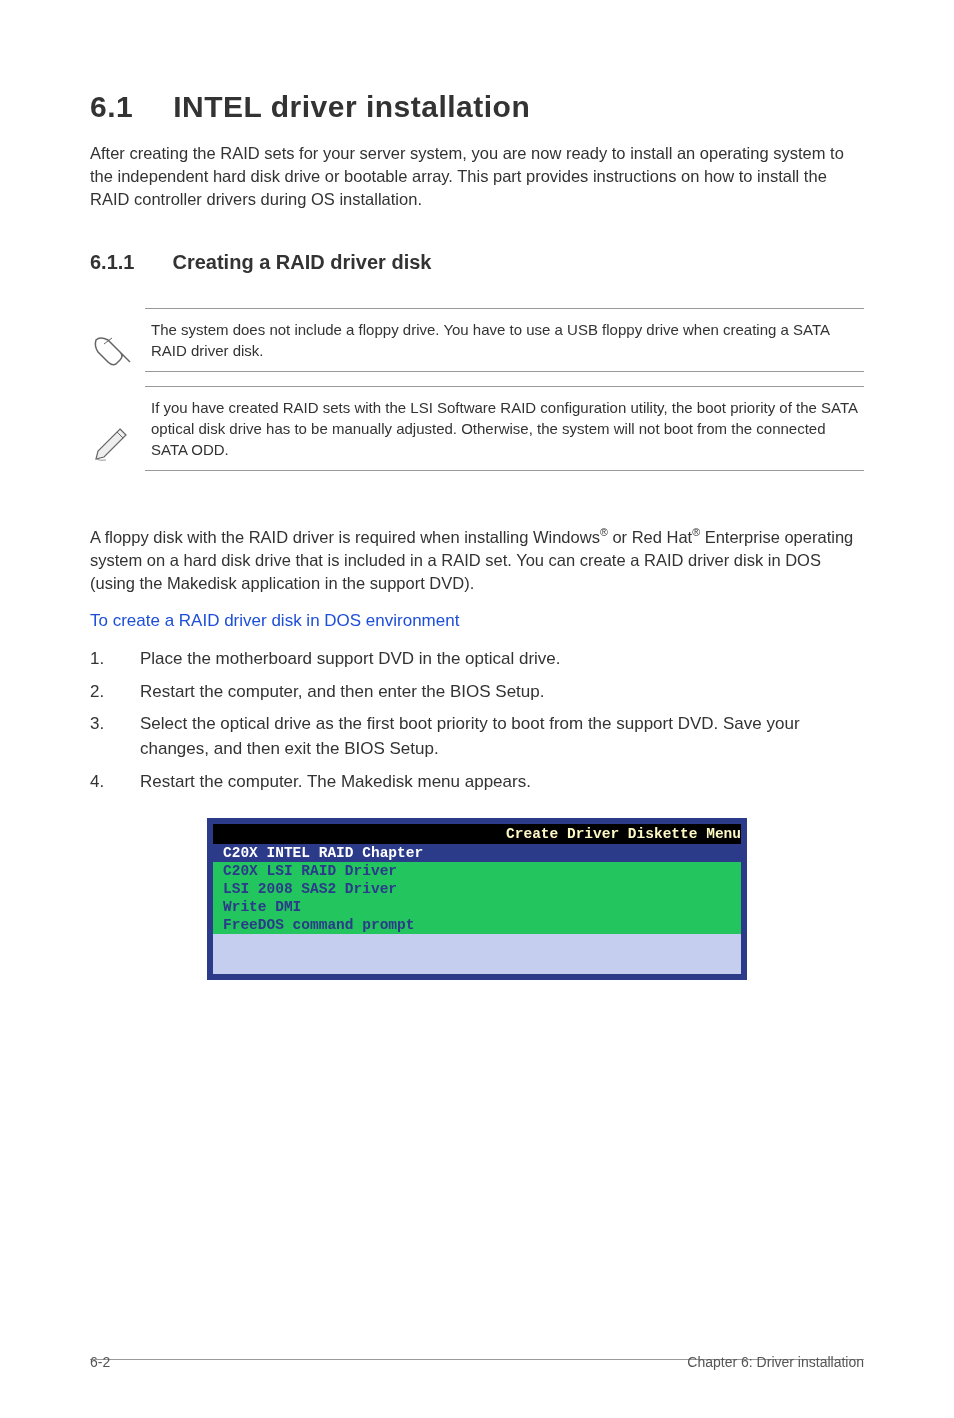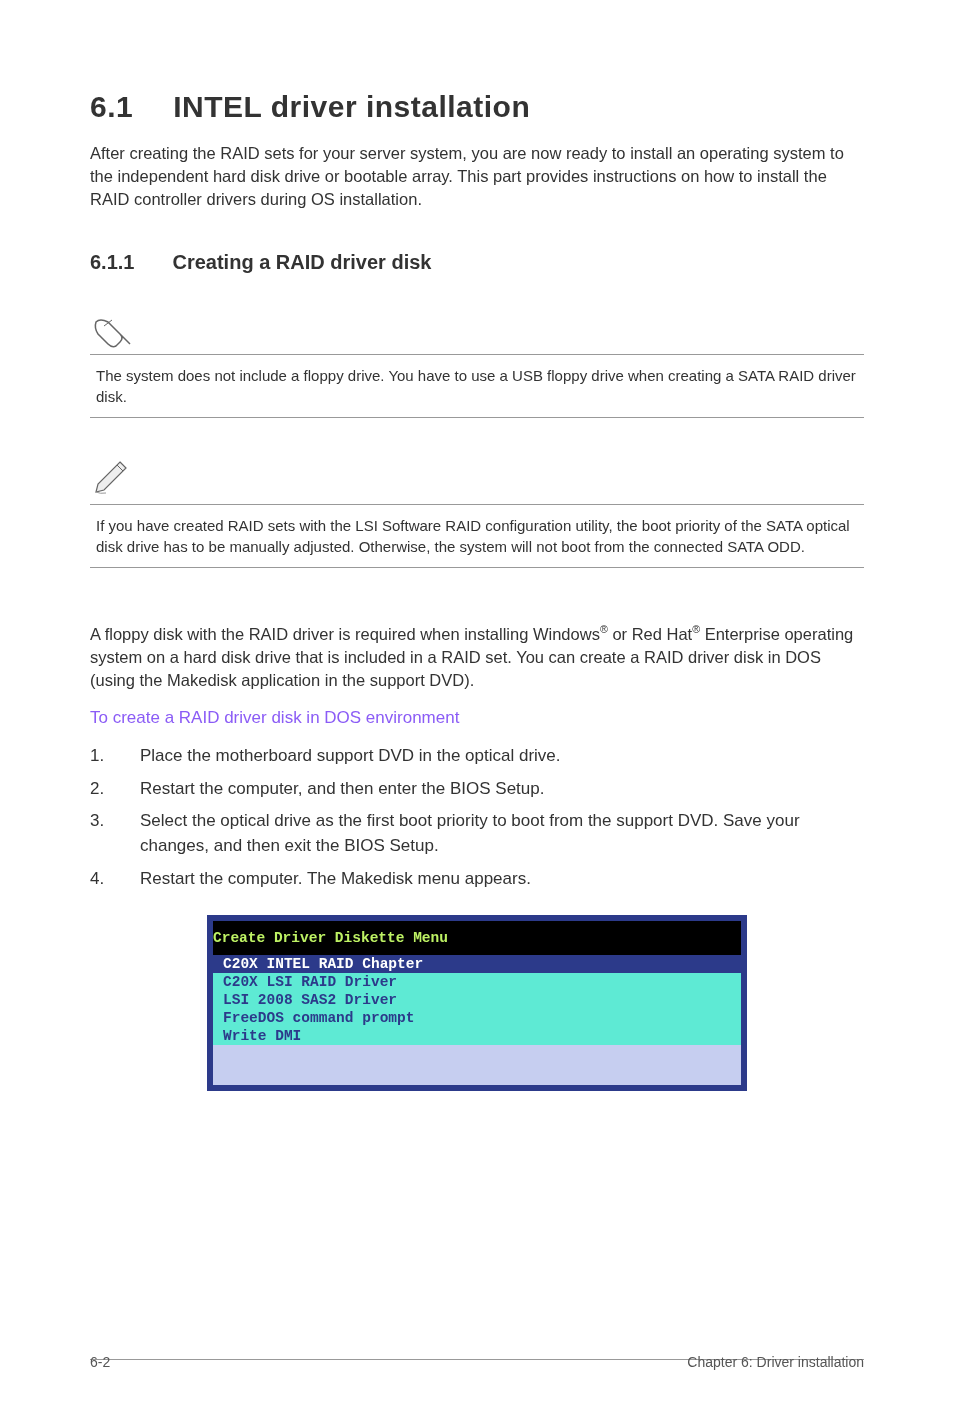--- a/index.html
+++ b/index.html
@@ -37,23 +37,22 @@
       font-size: 20px;
       font-weight: bold;
       margin-bottom: 34px;
       color: #333;
     }
     .sub-heading .num {
       margin-right: 38px;
     }
     .note-block {
       display: flex;
-      align-items: flex-start;
-      margin-bottom: 30px;
-      flex-direction: column;
+      align-items: flex-end;
+      margin-bottom: 14px;
     }
     .note-icon {
       width: 55px;
       flex-shrink: 0;
       padding-top: 8px;
     }
     .note-content {
       flex: 1;
       border-top: 1px solid #999;
       border-bottom: 1px solid #999;
@@ -65,21 +64,21 @@
     .body-para {
       font-size: 16.5px;
       line-height: 1.4;
       margin-top: 54px;
       margin-bottom: 16px;
       color: #333;
     }
     .to-create {
       font-size: 17px;
       margin-bottom: 16px;
-      color: #8b5cf6;
+      color: #1d4ed8;
     }
     .num-list {
       list-style: none;
       margin-bottom: 24px;
     }
     .num-list li {
       display: flex;
       font-size: 17px;
       line-height: 1.45;
       margin-bottom: 8px;
@@ -94,33 +93,33 @@
       margin: 6px auto 0 auto;
       background: #2c3a8a;
       padding: 6px;
     }
     .screenshot-inner {
       background: #c6cef0;
       padding: 0;
     }
     .screenshot-title {
       background: #000000;
-      color: #bef264;
+      color: #fef9c3;
       font-family: "Courier New", monospace;
       font-weight: bold;
       font-size: 14.5px;
-      padding: 9px 0;
-      text-align: left;
+      padding: 2px 0;
+      text-align: right;
     }
     .screenshot-row {
       font-family: "Courier New", monospace;
       font-weight: bold;
       font-size: 14.5px;
       padding: 1px 10px;
-      background: #5eead4;
+      background: #22c55e;
       color: #2c3a8a;
     }
     .screenshot-row.highlighted {
       background: #2c3a8a;
       color: #ffffff;
     }
     .screenshot-spacer {
       height: 40px;
       background: #c6cef0;
     }
@@ -208,21 +207,21 @@
     <span>Restart the computer. The Makedisk menu appears.</span>
   </li>
 </ol>
 
 <div class="screenshot-box">
   <div class="screenshot-inner">
     <div class="screenshot-title">Create Driver Diskette Menu</div>
     <div class="screenshot-row highlighted">C20X INTEL RAID Chapter</div>
     <div class="screenshot-row">C20X LSI RAID Driver</div>
     <div class="screenshot-row">LSI 2008 SAS2 Driver</div>
+    <div class="screenshot-row">Write DMI</div>
     <div class="screenshot-row">FreeDOS command prompt</div>
-    <div class="screenshot-row">Write DMI</div>
     <div class="screenshot-spacer"></div>
   </div>
 </div>
 
 <div class="footer-rule"></div>
 <div class="footer-left">6-2</div>
 <div class="footer-right">Chapter 6: Driver installation</div>
 
 </body></html>

